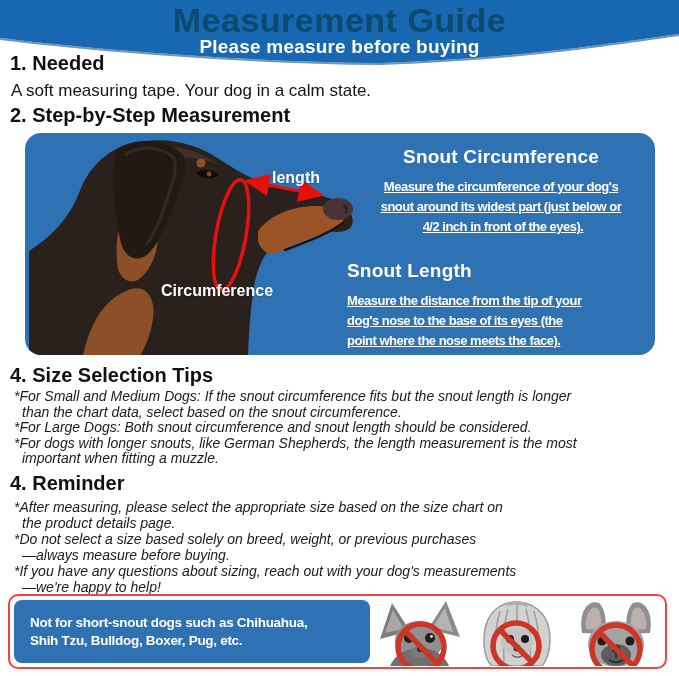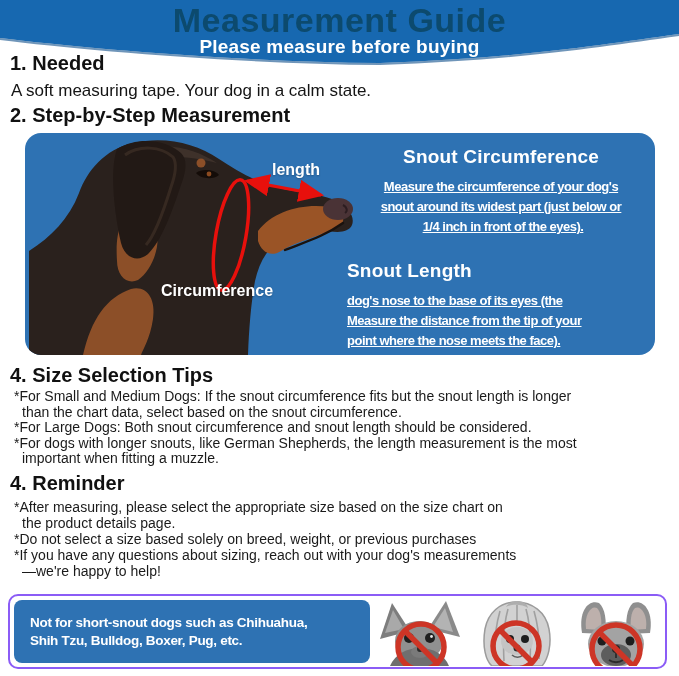--- a/index.html
+++ b/index.html
@@ -29,38 +29,38 @@
   #s4-h{top:472px;left:10px;}
   
   #panel{
     top:133px;left:25px;width:630px;height:222px;
     background:#2e72b3;border-radius:16px;overflow:hidden;
   }
   .panel-label{
     color:#fff;font-weight:bold;font-size:16px;white-space:nowrap;
     text-shadow:0 1px 2px rgba(0,0,0,.25);
   }
-  #length-label{top:28px;left:247px;}
+  #length-label{top:36px;left:247px;}
   #circumference-label{top:149px;left:136px;}
   .panel-col{position:absolute;left:322px;width:308px;color:#fff;}
   #circ-block{top:13px;text-align:center;}
   #len-block{top:127px;}
   .p-title{font-size:19px;font-weight:bold;letter-spacing:.2px;margin:0 0 9px 0;white-space:nowrap;}
   .p-line{font-size:13px;font-weight:bold;letter-spacing:-.5px;line-height:20px;white-space:nowrap;text-decoration:underline;}
   
-  .rows{position:absolute;left:14px;}
+  .rows{position:absolute;left:14px;font-style:italic;}
   #tips-rows{top:389px;}
   #rem-rows{top:499px;}
   .row{font-size:14px;line-height:15.5px;white-space:nowrap;color:#1a1a1a;}
   #rem-rows .row{line-height:16px;}
   .row.c{padding-left:8px;}
   
   #footer-box{
     top:594px;left:8px;width:659px;height:75px;box-sizing:border-box;
-    border:2px solid #8b5cf6;border-radius:10px;background:#fff;
+    border:2px solid #ef4444;border-radius:10px;background:#fff;
   }
   #footer-note{
     position:absolute;top:4px;left:4px;width:356px;height:63px;
     background:#2e72b3;border-radius:8px;box-sizing:border-box;
     padding:14px 0 0 16px;
   }
   .note-line{
     color:#fff;font-weight:bold;font-size:13.5px;letter-spacing:-.3px;
     line-height:18px;white-space:nowrap;
   }
@@ -121,44 +121,45 @@
 
     <line x1="222" y1="48" x2="296" y2="62" stroke="#e8100c" stroke-width="3.2" marker-start="url(#ah)" marker-end="url(#ah)"></line>
   </svg>
   <div id="length-label" class="abs panel-label">length</div>
   <div id="circumference-label" class="abs panel-label">Circumference</div>
 
   <div id="circ-block" class="panel-col">
     <div class="p-title">Snout Circumference</div>
     <div class="p-line">Measure the circumference of your dog's</div>
     <div class="p-line">snout around its widest part (just below or</div>
-    <div class="p-line" style="padding-left:4px">1/4 inch in front of the eyes).</div>
+    <div class="p-line" style="padding-left:4px">4/2 inch in front of the eyes).</div>
   </div>
   <div id="len-block" class="panel-col">
     <div class="p-title">Snout Length</div>
+    <div class="p-line">Measure the distance from the tip of your</div>
     <div class="p-line">dog's nose to the base of its eyes (the</div>
-    <div class="p-line">Measure the distance from the tip of your</div>
     <div class="p-line">point where the nose meets the face).</div>
   </div>
 </div>
 
 <div id="s3-h" class="abs sec-h">4. Size Selection Tips</div>
 <div id="tips-rows" class="rows">
   <div class="row b">*For Small and Medium Dogs: If the snout circumference fits but the snout length is longer</div>
   <div class="row c">than the chart data, select based on the snout circumference.</div>
   <div class="row b">*For Large Dogs: Both snout circumference and snout length should be considered.</div>
   <div class="row b">*For dogs with longer snouts, like German Shepherds, the length measurement is the most</div>
   <div class="row c">important when fitting a muzzle.</div>
 </div>
 
 <div id="s4-h" class="abs sec-h">4. Reminder</div>
 <div id="rem-rows" class="rows">
   <div class="row b">*After measuring, please select the appropriate size based on the size chart on</div>
   <div class="row c">the product details page.</div>
   <div class="row b">*Do not select a size based solely on breed, weight, or previous purchases</div>
+  <div class="row c">—always measure before buying.</div>
   <div class="row b">*If you have any questions about sizing, reach out with your dog's measurements</div>
   <div class="row c">—we're happy to help!</div>
 </div>
 
 <div id="footer-box" class="abs">
   <div id="footer-note">
     <div class="note-line">Not for short-snout dogs such as Chihuahua,</div>
     <div class="note-line">Shih Tzu, Bulldog, Boxer, Pug, etc.</div>
   </div>
 

